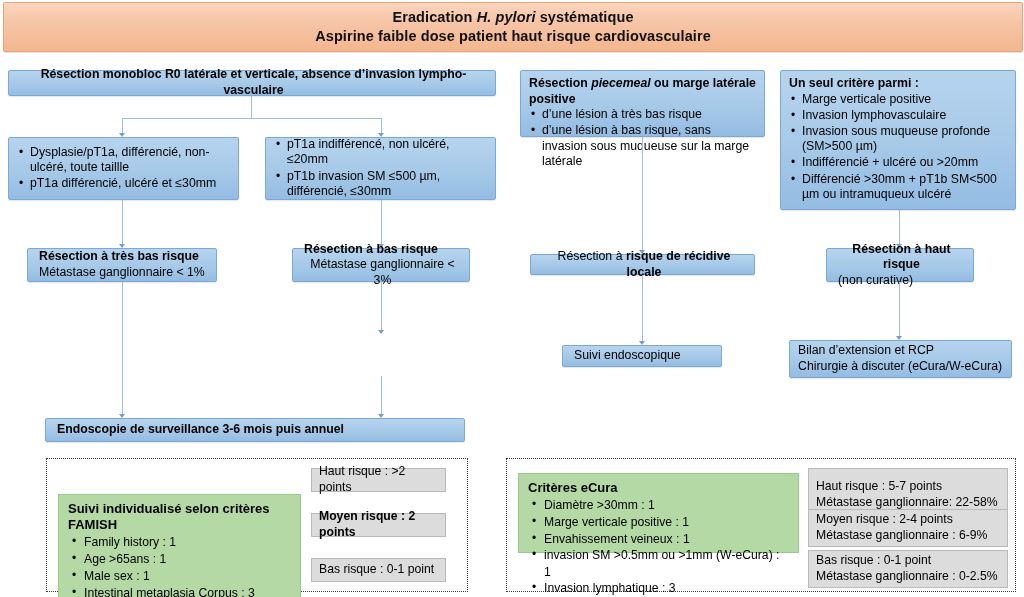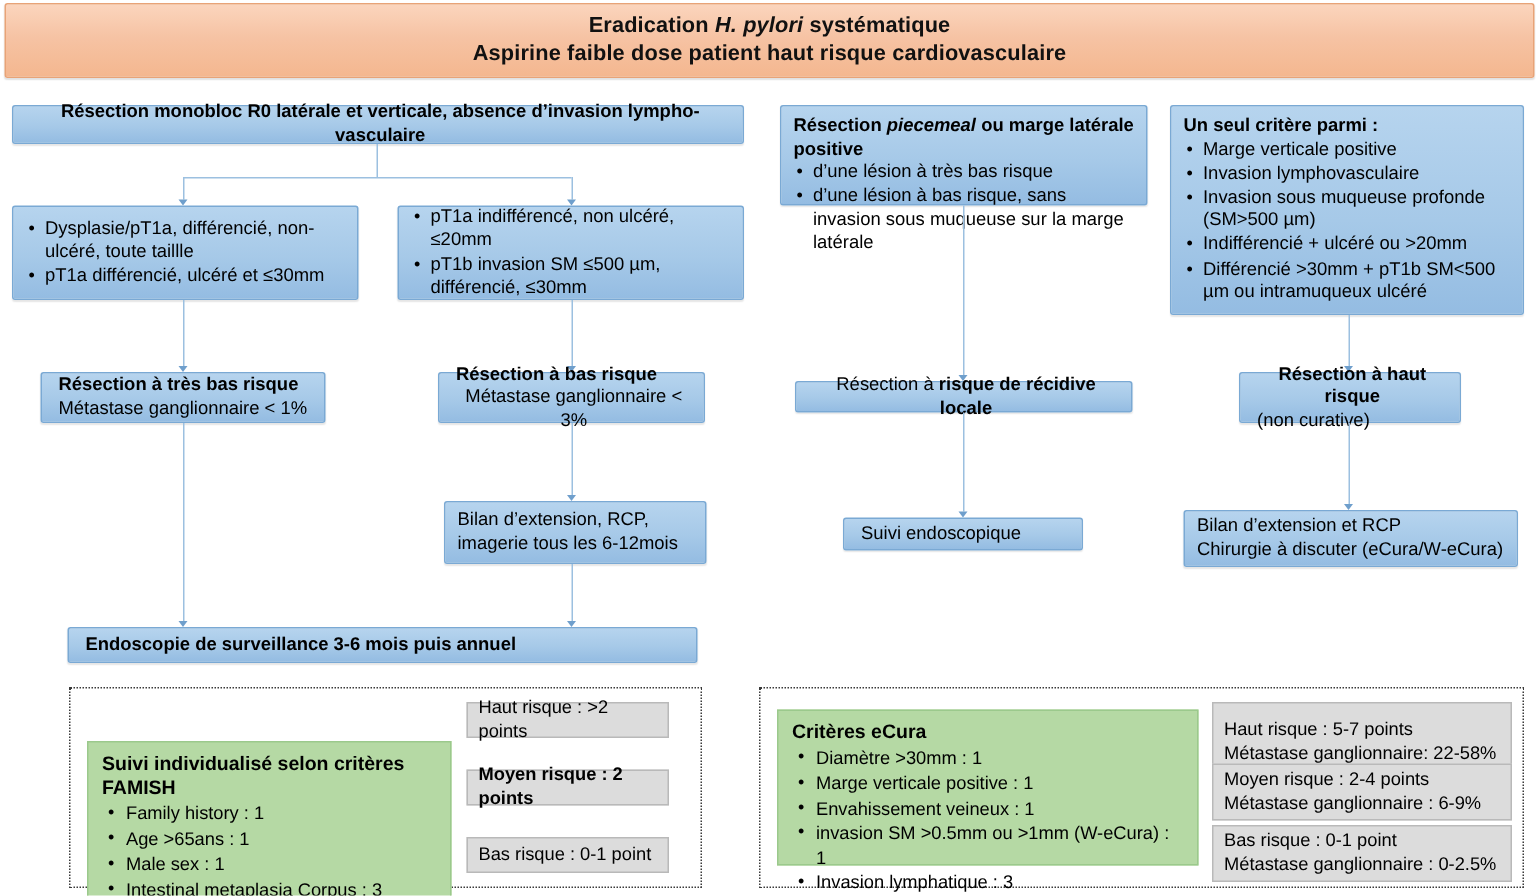--- a/index.html
+++ b/index.html
@@ -125,24 +125,20 @@
   </div>
 
   <div class="node blue center" style="left:292px;top:248px;width:178px;height:34px;">
     <span class="b">Résection à bas risque</span>
     <span>Métastase ganglionnaire &lt; 3%</span>
   </div>
 
   <div class="ln lnv" style="left:381px;top:282px;height:48px;"></div>
   <div class="arw" style="left:378px;top:330px;"></div>
 
-  <div class="node blue mid" style="left:296px;top:334px;width:175px;height:42px;">
-    <div>Bilan d’extension, RCP,</div>
-    <div>imagerie tous les 6-12mois</div>
-  </div>
 
   <div class="ln lnv" style="left:122px;top:282px;height:132px;"></div>
   <div class="arw" style="left:119px;top:414px;"></div>
   <div class="ln lnv" style="left:381px;top:376px;height:38px;"></div>
   <div class="arw" style="left:378px;top:414px;"></div>
 
   <div class="node blue center" style="left:45px;top:418px;width:420px;height:24px;">
     <span class="b">Endoscopie de surveillance 3-6 mois puis annuel</span>
   </div>
 
@@ -218,21 +214,21 @@
   <div class="gray" style="left:311px;top:513px;width:135px;height:24px;font-weight:bold;">
     <div>Moyen risque : 2 points</div>
   </div>
   <div class="gray" style="left:311px;top:558px;width:135px;height:24px;">
     <div>Bas risque : 0-1 point</div>
   </div>
 
   <div class="dotpanel" style="left:506px;top:458px;width:510px;height:134px;">
   </div>
 
-  <div class="green" style="left:518px;top:473px;width:281px;height:104px;">
+  <div class="green" style="left:518px;top:473px;width:281px;height:80px;">
     <div class="hd">Critères eCura</div>
     <ul class="bl">
       <li>Diamètre &gt;30mm : 1</li>
       <li>Marge verticale positive : 1</li>
       <li>Envahissement veineux : 1</li>
       <li>invasion SM &gt;0.5mm ou &gt;1mm (W-eCura) : 1</li>
       <li>Invasion lymphatique : 3</li>
     </ul>
   </div>
 

